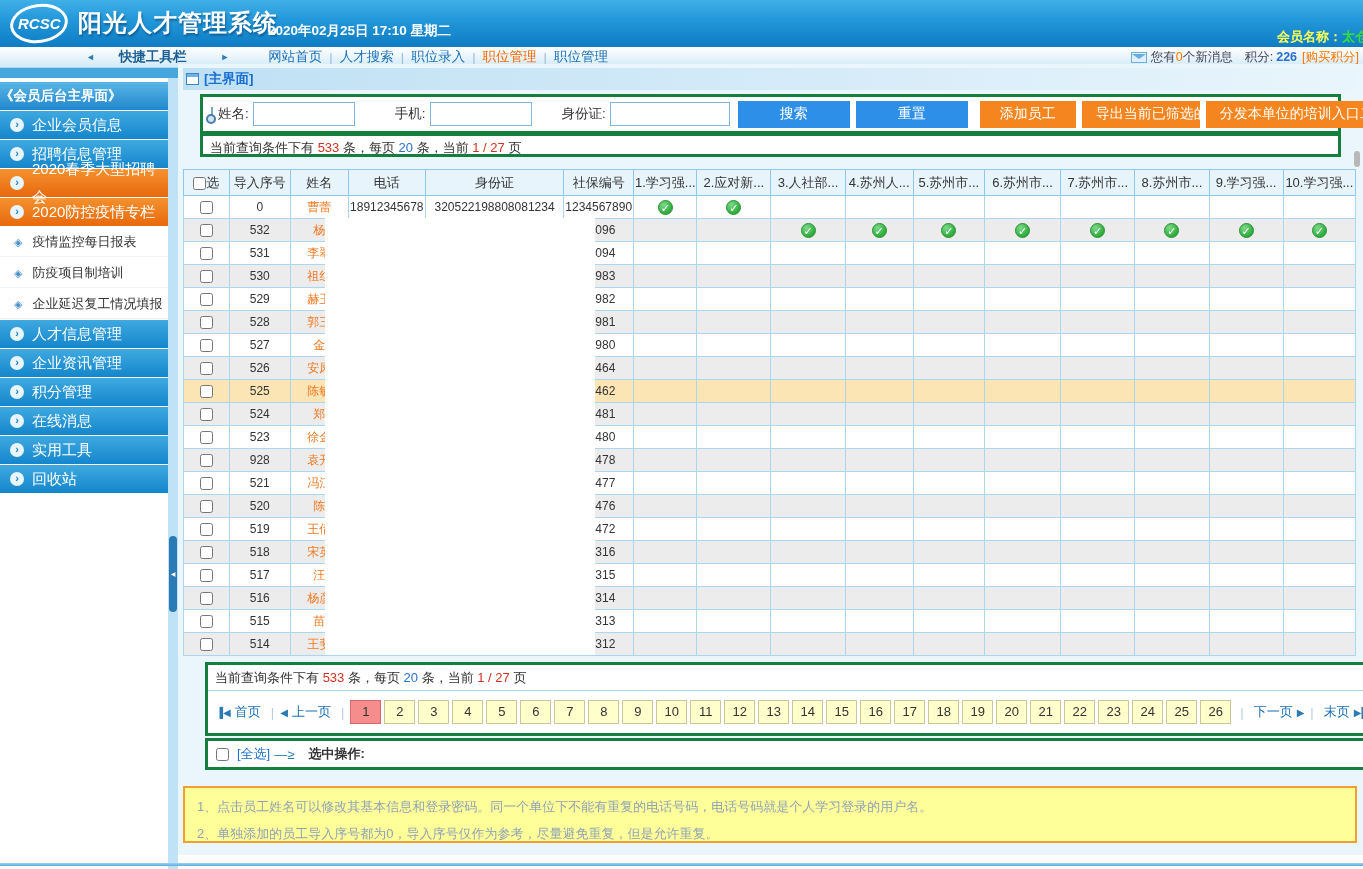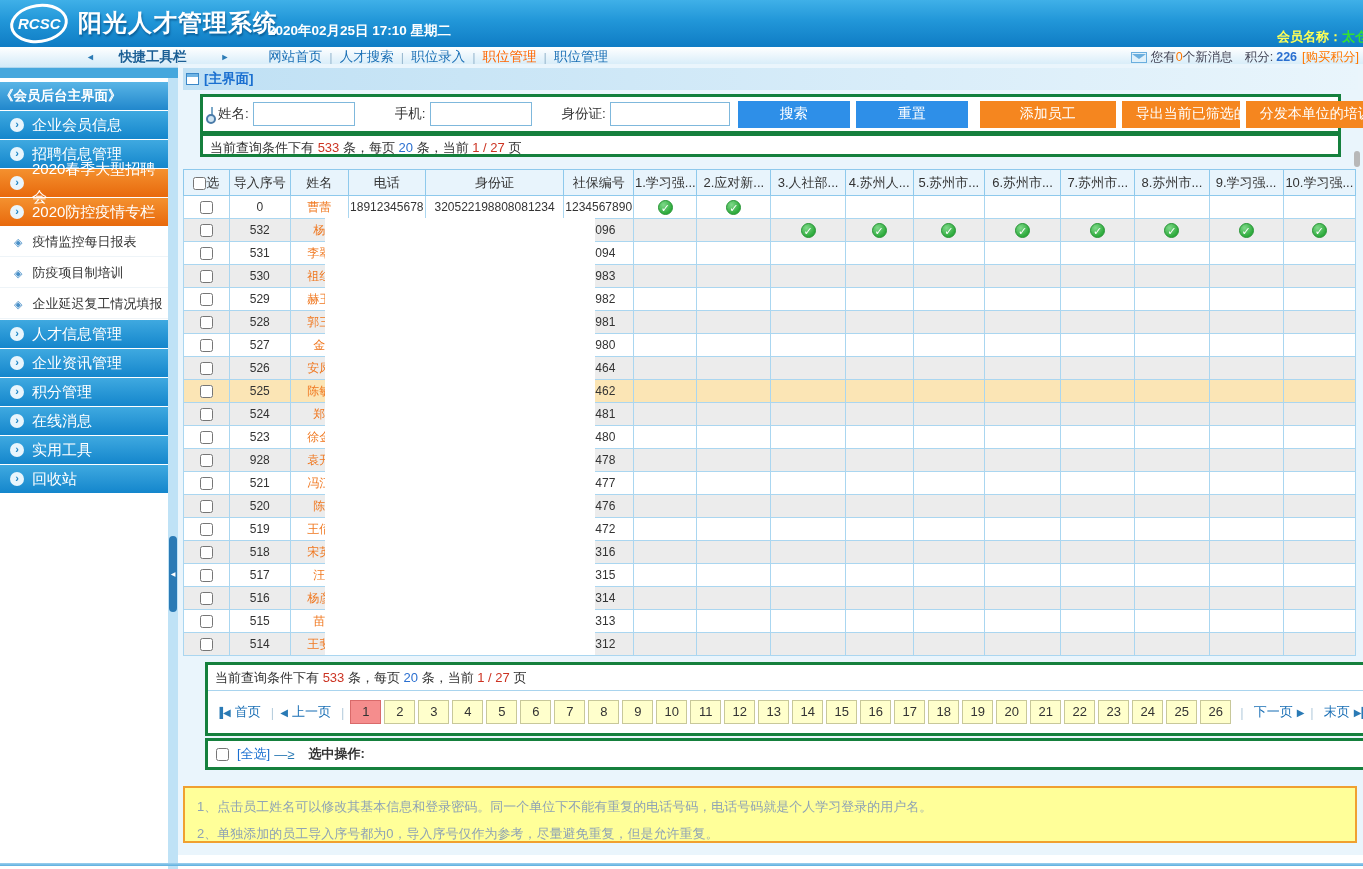--- a/index.html
+++ b/index.html
@@ -76,21 +76,21 @@
   .doc-search-icon { width:12px; height:15px; border:1px solid #7aa8c8; background:#fdfdfd; margin:0 5px 0 8px; position:relative; }
   .doc-search-icon:after { content:""; position:absolute; right:-4px; bottom:-3px; width:6px; height:6px;
     border:2px solid #4a7ba8; border-radius:50%; background:#cfe4f2; }
   .fld-label { color:#333; font-size:13.5px; margin-right:4px; }
   .fld-label.m2 { margin-left:40px; } .fld-label.m3 { margin-left:30px; }
   .txt-input { width:102px; height:24px; border:1px solid #7fb8dc; outline:none; padding:0 4px; font-size:13px; }
   .txt-input.wide { width:120px; }
   .btn { height:27px; border:none; color:#fff; font-size:14px; cursor:pointer; margin-left:6px; padding:0 14px; }
   .btn.blue { background:#2e8fe8; width:112px; }
   .btn.orange { background:#f5861f; }
-  .btn.b-add { width:136px; margin-left:12px; }
+  .btn.b-add { width:96px; margin-left:12px; }
   .btn.b-exp { width:118px; }
   .btn.b-qr { width:202px; margin-right:6px; }
 
   .status-bar { margin-top:-1px; height:24px; line-height:23px; padding-left:7px; color:#333; font-size:13px; }
   .num-red { color:#cc3322; } .num-blue { color:#2a6fd0; }
 
   
   .table-wrap { position:absolute; left:5px; top:105px; width:1179px; height:487px; overflow:hidden; }
   table.grid { border-collapse:collapse; table-layout:fixed; width:1173px; background:#fff; }
   table.grid th { height:26px; background:#e8f4fc; border:1px solid #8ec9ec; font-size:13px; color:#333;

